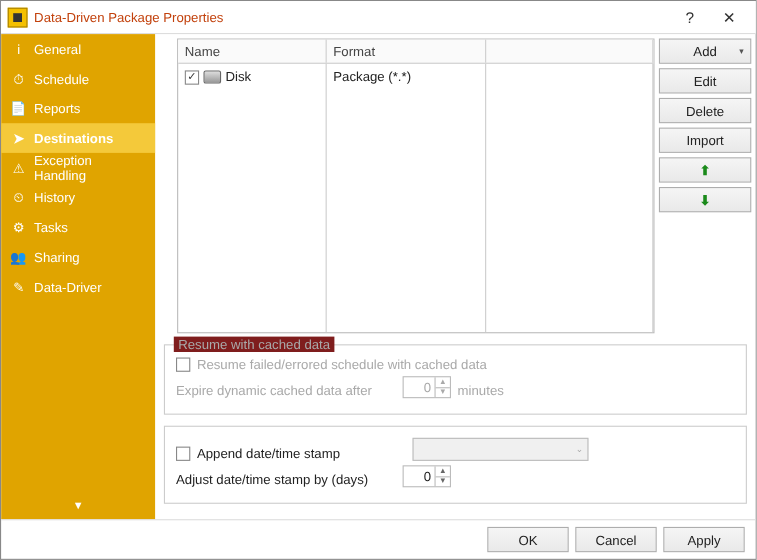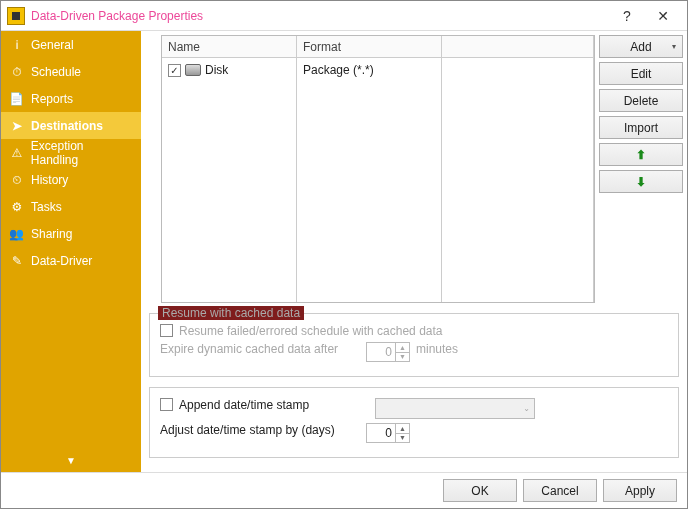--- a/index.html
+++ b/index.html
@@ -1,21 +1,21 @@
 <!DOCTYPE html>
 <html><head>
 <meta charset="utf-8">
 <style>
   * { box-sizing: border-box; }
   html, body { margin:0; padding:0; font-family: "Segoe UI", Tahoma, sans-serif; font-size:12px; color:#222; }
   .window { width:688px; height:509px; border:1px solid #888; background:#fff; position:relative; display:flex; flex-direction:column; }
   .titlebar { height:30px; background:#fff; border-bottom:1px solid #ddd; display:flex; align-items:center; padding:0 6px; }
   .titlebar .app-icon { width:18px; height:18px; background:#f4c000; border:1px solid #a88000; margin-right:6px; display:flex; align-items:center; justify-content:center; }
   .titlebar .app-icon .inner { width:8px; height:8px; background:#333; }
-  .titlebar .title { flex:1; font-size:12px; color:#ec4899; }
+  .titlebar .title { flex:1; font-size:12px; color:#c2410c; }
   .titlebar .ctl { width:36px; height:30px; display:flex; align-items:center; justify-content:center; font-size:14px; color:#333; }
   .body { flex:1; display:flex; overflow:hidden; }
   .sidebar { width:140px; background:#e0a400; display:flex; flex-direction:column; position:relative; }
   .sidebar .item { height:27px; display:flex; align-items:center; padding:0 8px; color:#fff; font-size:12px; gap:6px; cursor:pointer; }
   .sidebar .item.active { background:#f4c93a; color:#fff; font-weight:600; }
   .sidebar .item .s-icon { width:16px; height:16px; display:inline-flex; align-items:center; justify-content:center; }
   .sidebar .overflow-arrow { position:absolute; bottom:6px; left:50%; transform:translateX(-50%); color:#fff; font-size:10px; }
   .main { flex:1; display:flex; flex-direction:column; }
   .upper { flex:1; display:flex; padding:4px; gap:4px;margin-left:16px; }
   .grid { flex:1; border:1px solid #bbb; background:#fff; display:flex; flex-direction:column; }
@@ -28,21 +28,21 @@
   .disk-icon { width:16px; height:12px; background:linear-gradient(#ddd,#999); border:1px solid #666; border-radius:2px; }
   .sidebtns { width:84px; display:flex; flex-direction:column; gap:4px; padding-top:0; }
   .btn { height:23px; border:1px solid #adadad; background:linear-gradient(#f5f5f5,#e9e9e9); font-size:12px; display:flex; align-items:center; justify-content:center; position:relative; cursor:pointer; }
   .btn .caret { position:absolute; right:6px; font-size:8px; color:#555; }
   .btn .arrow-up { color:#1a8a1a; font-weight:bold; }
   .btn .arrow-dn { color:#1a8a1a; font-weight:bold; }
   .lower { padding:6px 8px 4px 8px; }
   .fieldset { border:1px solid #ccc; padding:6px 10px 10px 10px; margin-bottom:10px; position:relative; }
   .fieldset .legend { position:absolute; top:-8px; left:8px; background:#7f1d1d; padding:0 4px; font-size:12px; }
   .disabled, .disabled * { color:#a9a9a9 !important; }
-  .row { display:flex; align-items:flex-start; gap:6px; margin:4px 0; font-size:12px; }
+  .row { display:flex; align-items:flex-end; gap:6px; margin:4px 0; font-size:12px; }
   .spin { width:44px; height:20px; border:1px solid #bbb; display:flex; }
   .spin input { width:28px; border:none; text-align:right; padding:0 3px; font-size:12px; background:transparent; color:inherit; }
   .spin .spinbtns { width:15px; display:flex; flex-direction:column; border-left:1px solid #bbb; }
   .spin .spinbtns div { flex:1; display:flex; align-items:center; justify-content:center; font-size:7px; color:#666; border-bottom:1px solid #bbb; }
   .spin .spinbtns div:last-child { border-bottom:none; }
   .combo { width:160px; height:21px; border:1px solid #bbb; background:#f0f0f0; display:flex; align-items:center; justify-content:flex-end; padding:0 4px; }
   .combo .caret { font-size:8px; color:#777; }
   .footer { height:36px; border-top:1px solid #ddd; display:flex; align-items:center; justify-content:flex-end; gap:6px; padding:0 10px; }
   .footer .btn { width:74px; }
   .col-name { width:135px; }

